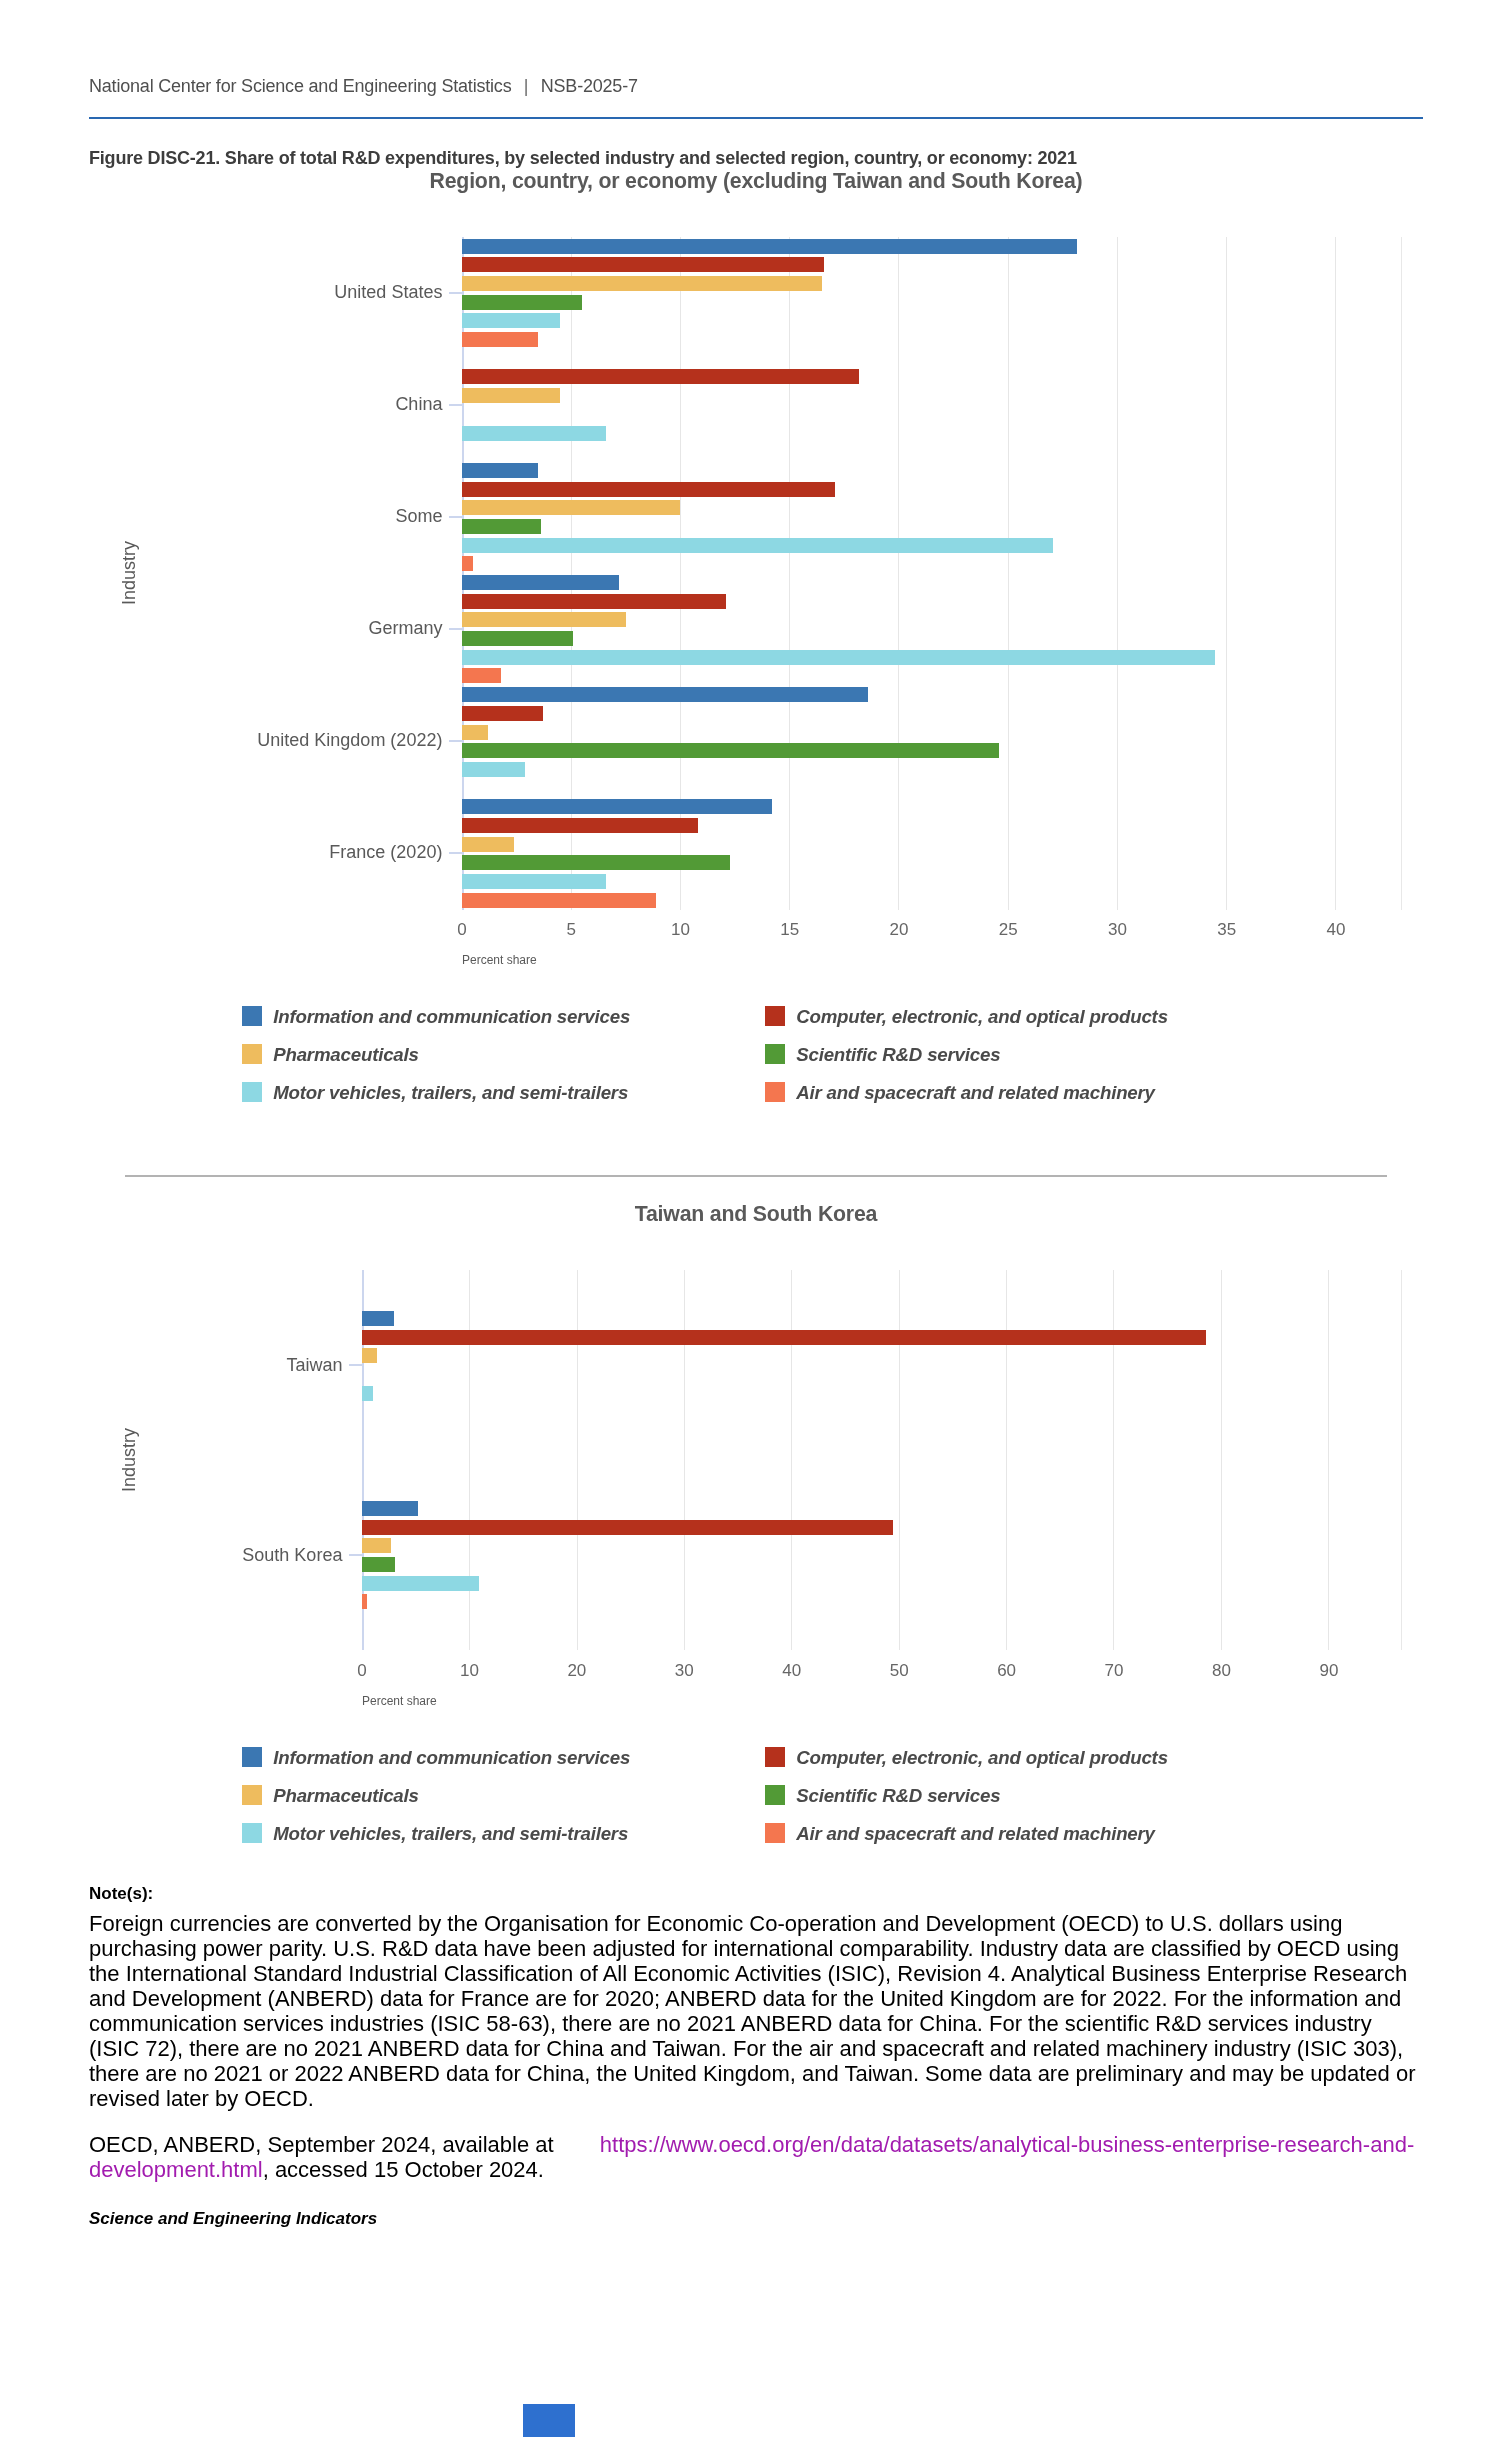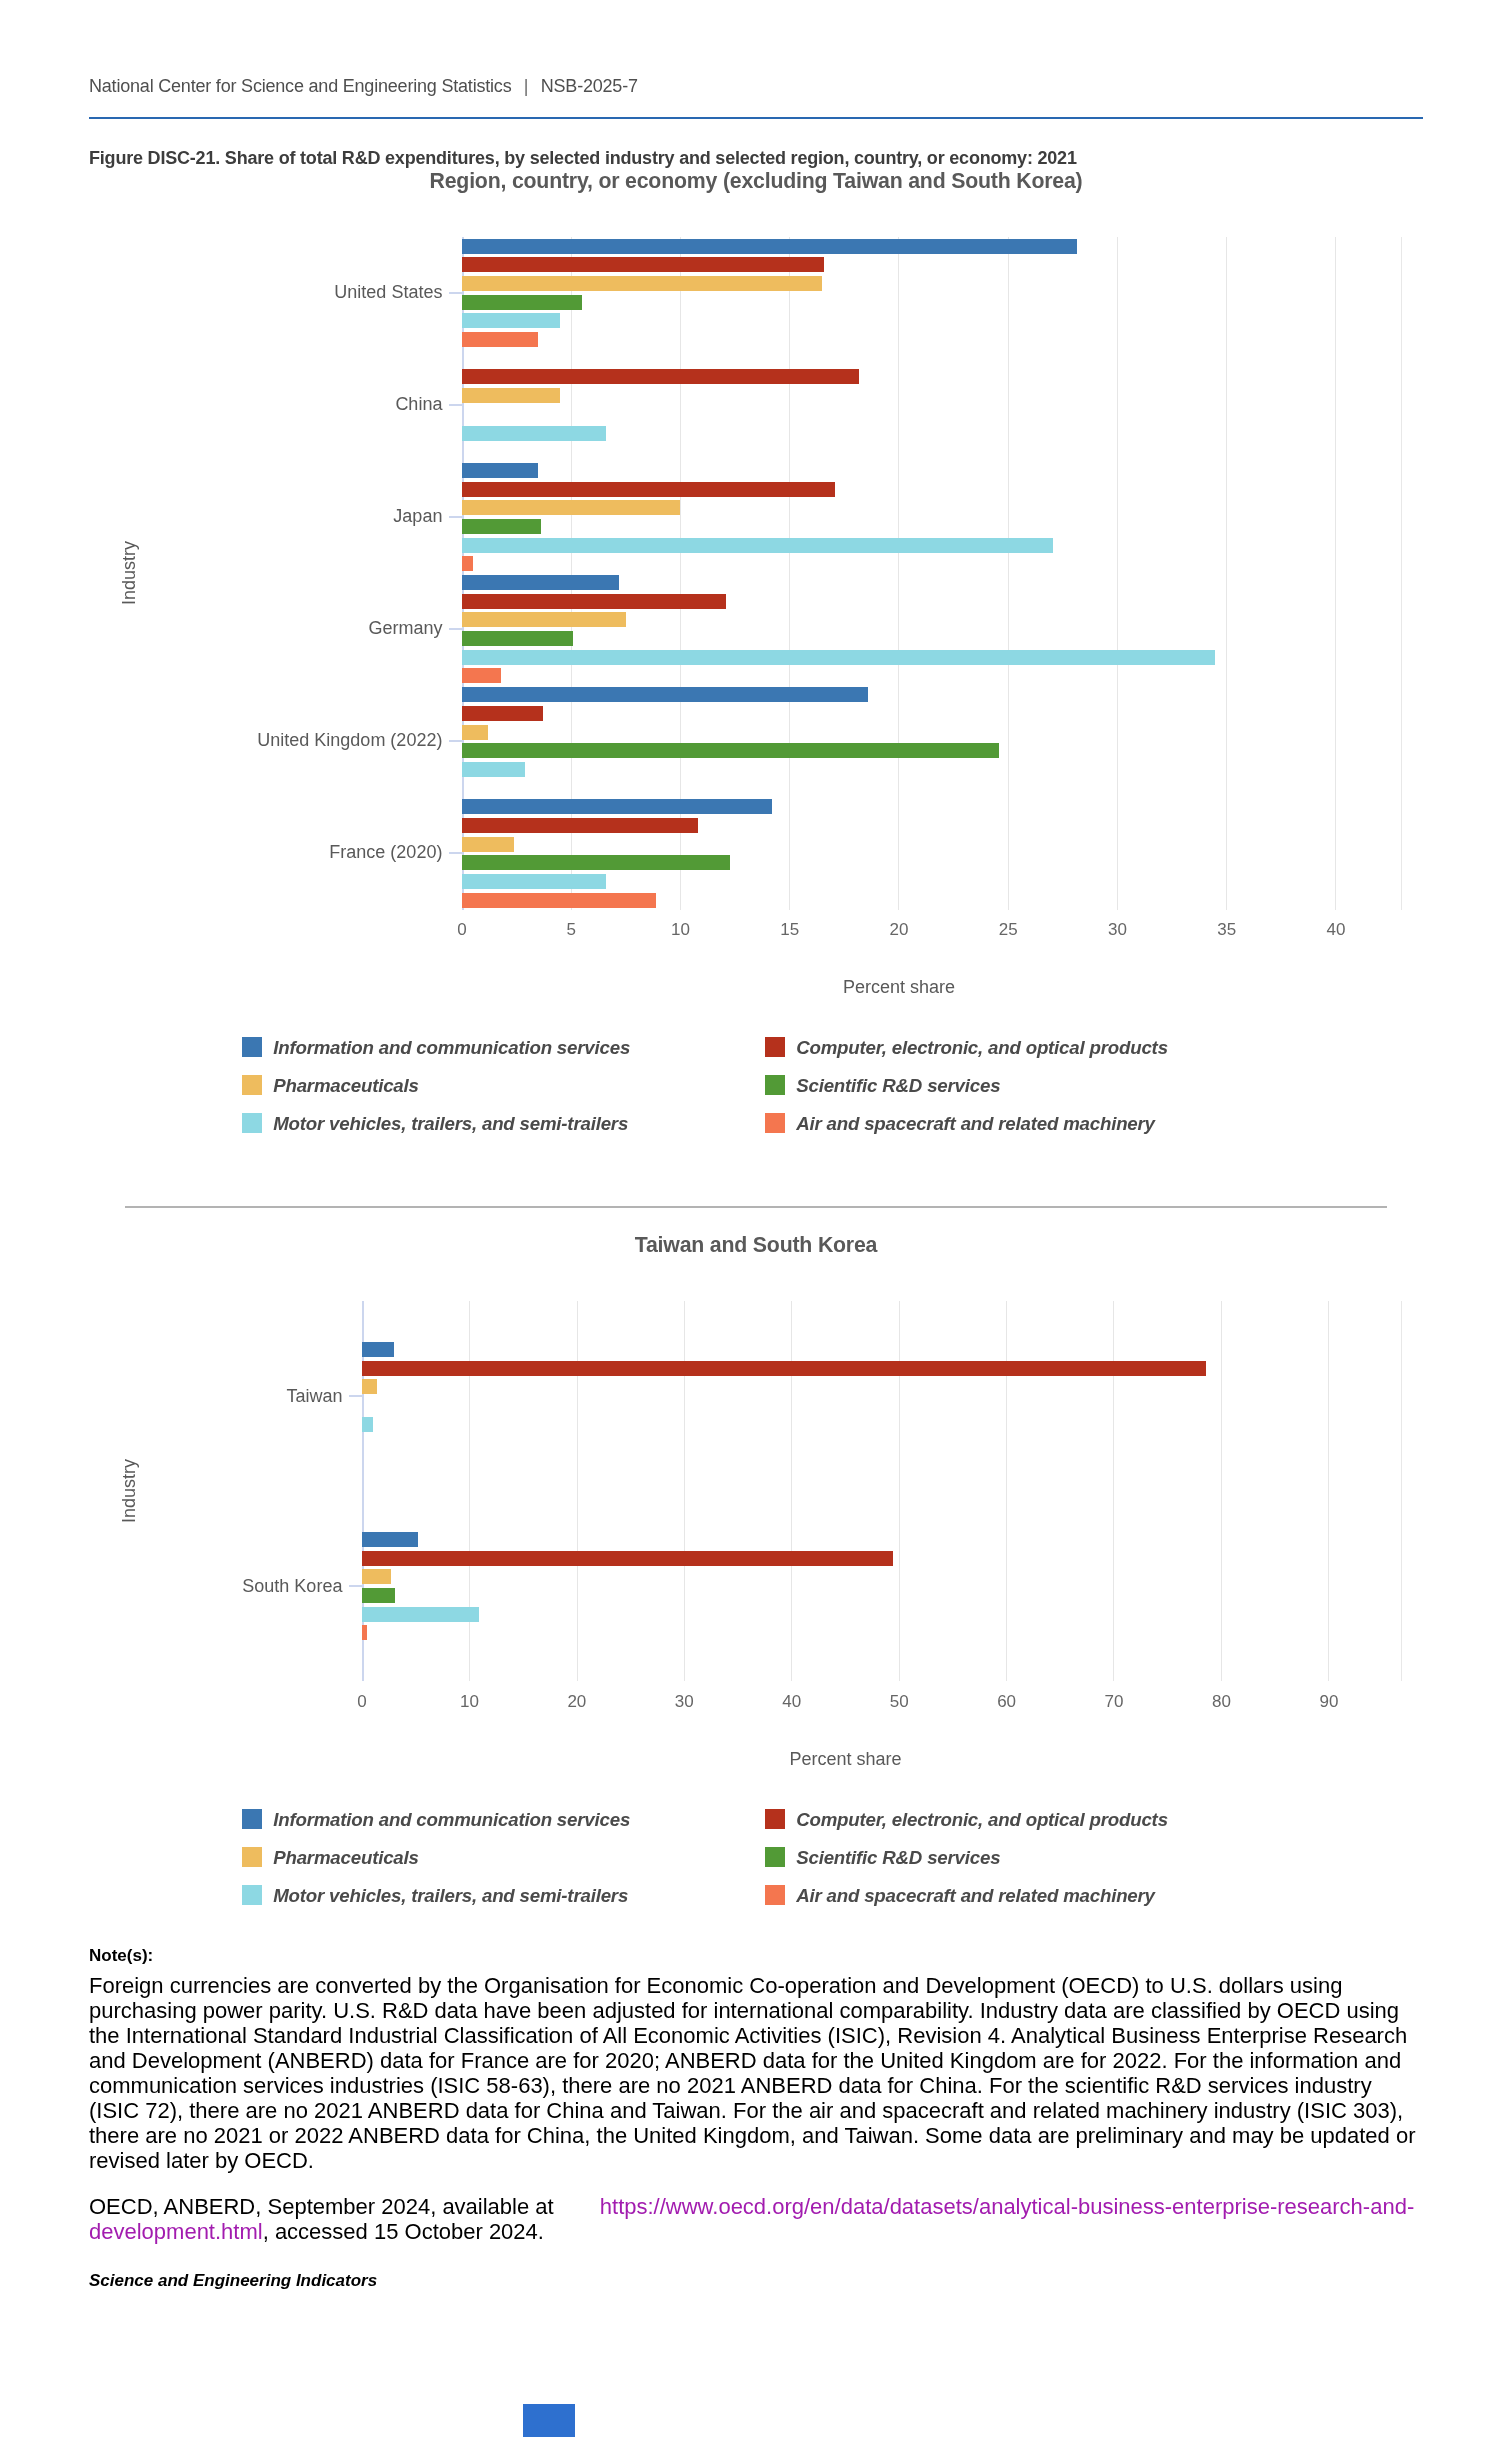--- a/index.html
+++ b/index.html
@@ -34,21 +34,21 @@
   .bar-group{position:relative;display:flex;flex-direction:column;justify-content:center;}
   .slot{height:18.7px;display:flex;align-items:center;}
   .bar{height:15px;border-radius:0;}
   .xticks{position:relative;height:27px;margin-top:10.7px;margin-right:21.3px;}
   .chart-a .xticks{margin-left:373px;}
   .chart-b .xticks{margin-left:273px;}
   .xtick{position:absolute;top:0;transform:translateX(-50%);font-size:17px;color:#666;}
   .xlabel-row{margin-right:21.3px;}
   .chart-a .xlabel-row{margin-left:373px;}
   .chart-b .xlabel-row{margin-left:273px;}
-  .xlabel-row .inner{width:93%;text-align:center;font-size:18px;color:#595959;margin-top:30px;}
+  .xlabel-row .inner{width:93%;font-size:12px;color:#595959;margin-top:6px;}
 
   
   .legend{display:flex;margin-left:153px;margin-top:39px;}
   .legend .col{display:flex;flex-direction:column;}
   .legend .col1{width:523px;}
   .legend-item{display:flex;align-items:flex-start;height:38px;font-style:italic;}
   .legend-swatch{width:19.6px;height:19.6px;flex:0 0 19.6px;margin-right:11.6px;}
   .legend-label{font-size:18.7px;font-weight:bold;color:#4a4a4a;letter-spacing:-0.2px;white-space:nowrap;}
 
   .divider{border:0;height:1.8px;background:#b3b3b3;margin:55px 36px 0 36px;}
@@ -86,21 +86,21 @@
             <div class="cats">
               <div class="cat-cell" style="padding-top: 0px; padding-bottom: 0px; box-sizing: content-box; height: 112px;">
                 <span>United States</span>
                 <div class="cat-tick"></div>
               </div>
               <div class="cat-cell" style="padding-top: 0px; padding-bottom: 0px; box-sizing: content-box; height: 112px;">
                 <span>China</span>
                 <div class="cat-tick"></div>
               </div>
               <div class="cat-cell" style="padding-top: 0px; padding-bottom: 0px; box-sizing: content-box; height: 112px;">
-                <span>Japan</span>
+                <span>Some</span>
                 <div class="cat-tick"></div>
               </div>
               <div class="cat-cell" style="padding-top: 0px; padding-bottom: 0px; box-sizing: content-box; height: 112px;">
                 <span>Germany</span>
                 <div class="cat-tick"></div>
               </div>
               <div class="cat-cell" style="padding-top: 0px; padding-bottom: 0px; box-sizing: content-box; height: 112px;">
                 <span>United Kingdom (2022)</span>
                 <div class="cat-tick"></div>
               </div>

